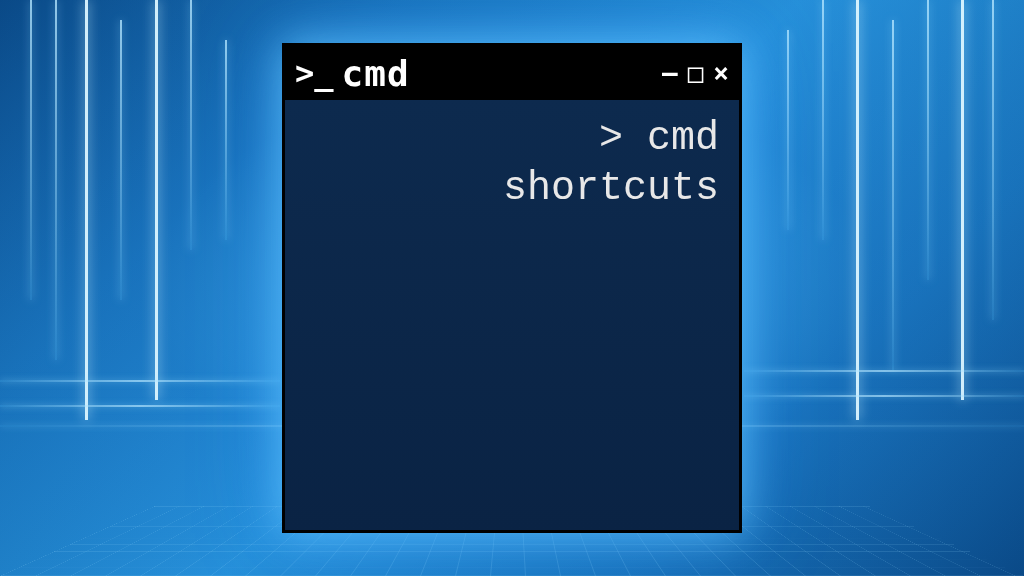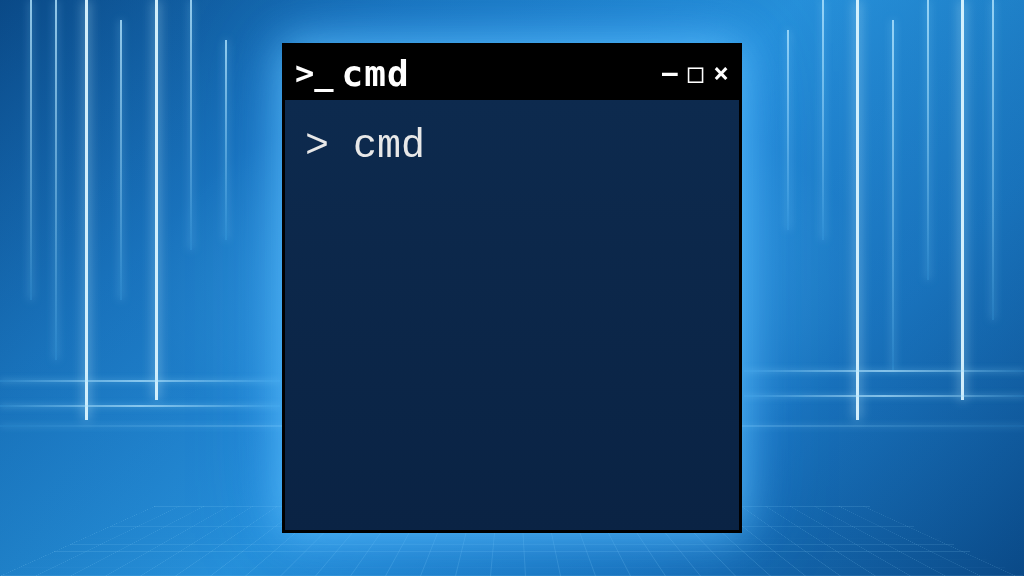--- a/index.html
+++ b/index.html
@@ -128,27 +128,28 @@
     .win-btn {
       color: #fff;
       font-size: 26px;
       line-height: 1;
       cursor: pointer;
       font-family: 'Consolas', monospace;
       font-weight: bold;
     }
 
     .terminal-body {
-      padding: 22px 20px;
+      padding: 14px 20px;
       color: #e8e8e8;
       font-size: 40px;
       font-family: 'Consolas', 'Courier New', monospace;
       line-height: 1.25;
       height: calc(100% - 54px);
       background: linear-gradient(to bottom, #0d2a4e 0%, #0a2344 100%);
+      text-align: right;
     }
 
     .prompt-line {
       display: block;
     }
 
     .prompt-symbol {
       display: inline;
     }
 
@@ -195,14 +196,17 @@
     <div class="window-controls">
       <span class="win-btn">—</span>
       <span class="win-btn">□</span>
       <span class="win-btn">×</span>
     </div>
   </div>
   <div class="terminal-body">
     <div class="prompt-line">
       <span class="prompt-symbol">&gt; </span><span class="command-text">cmd</span>
     </div>
+    <div class="prompt-line">
+      <span class="command-text">shortcuts</span>
+    </div>
   </div>
 </div>
 
 </body></html>

